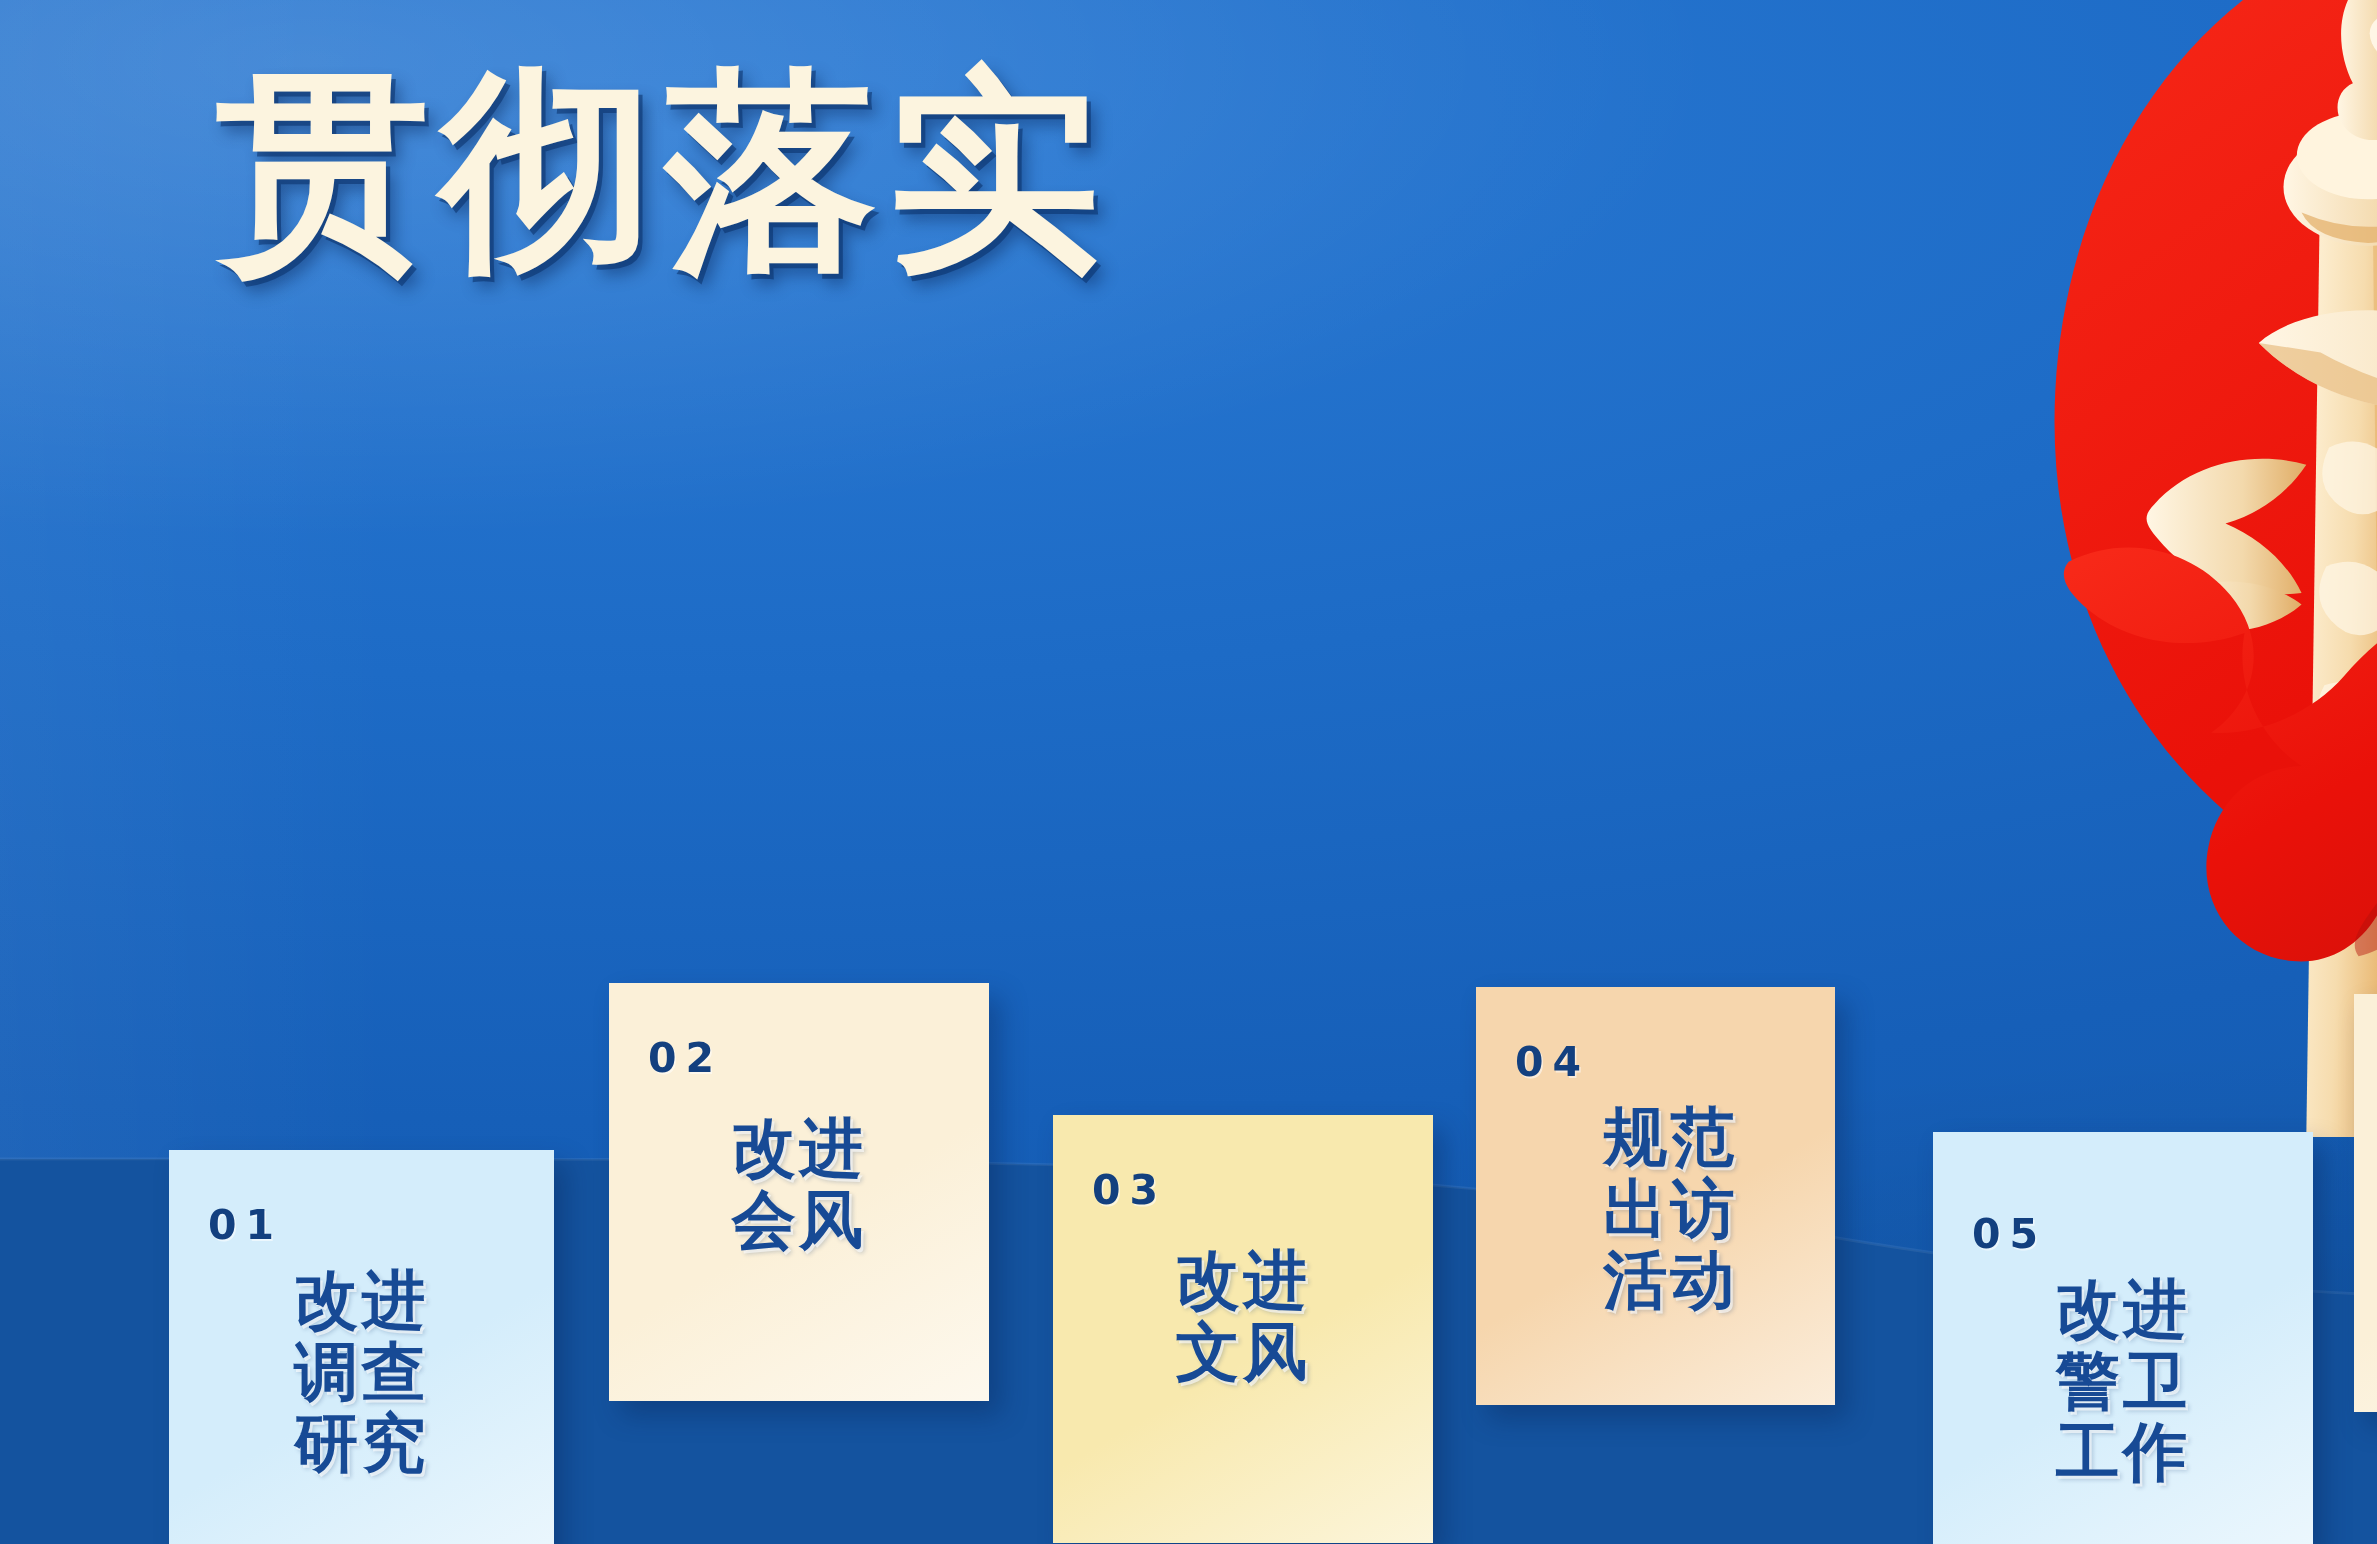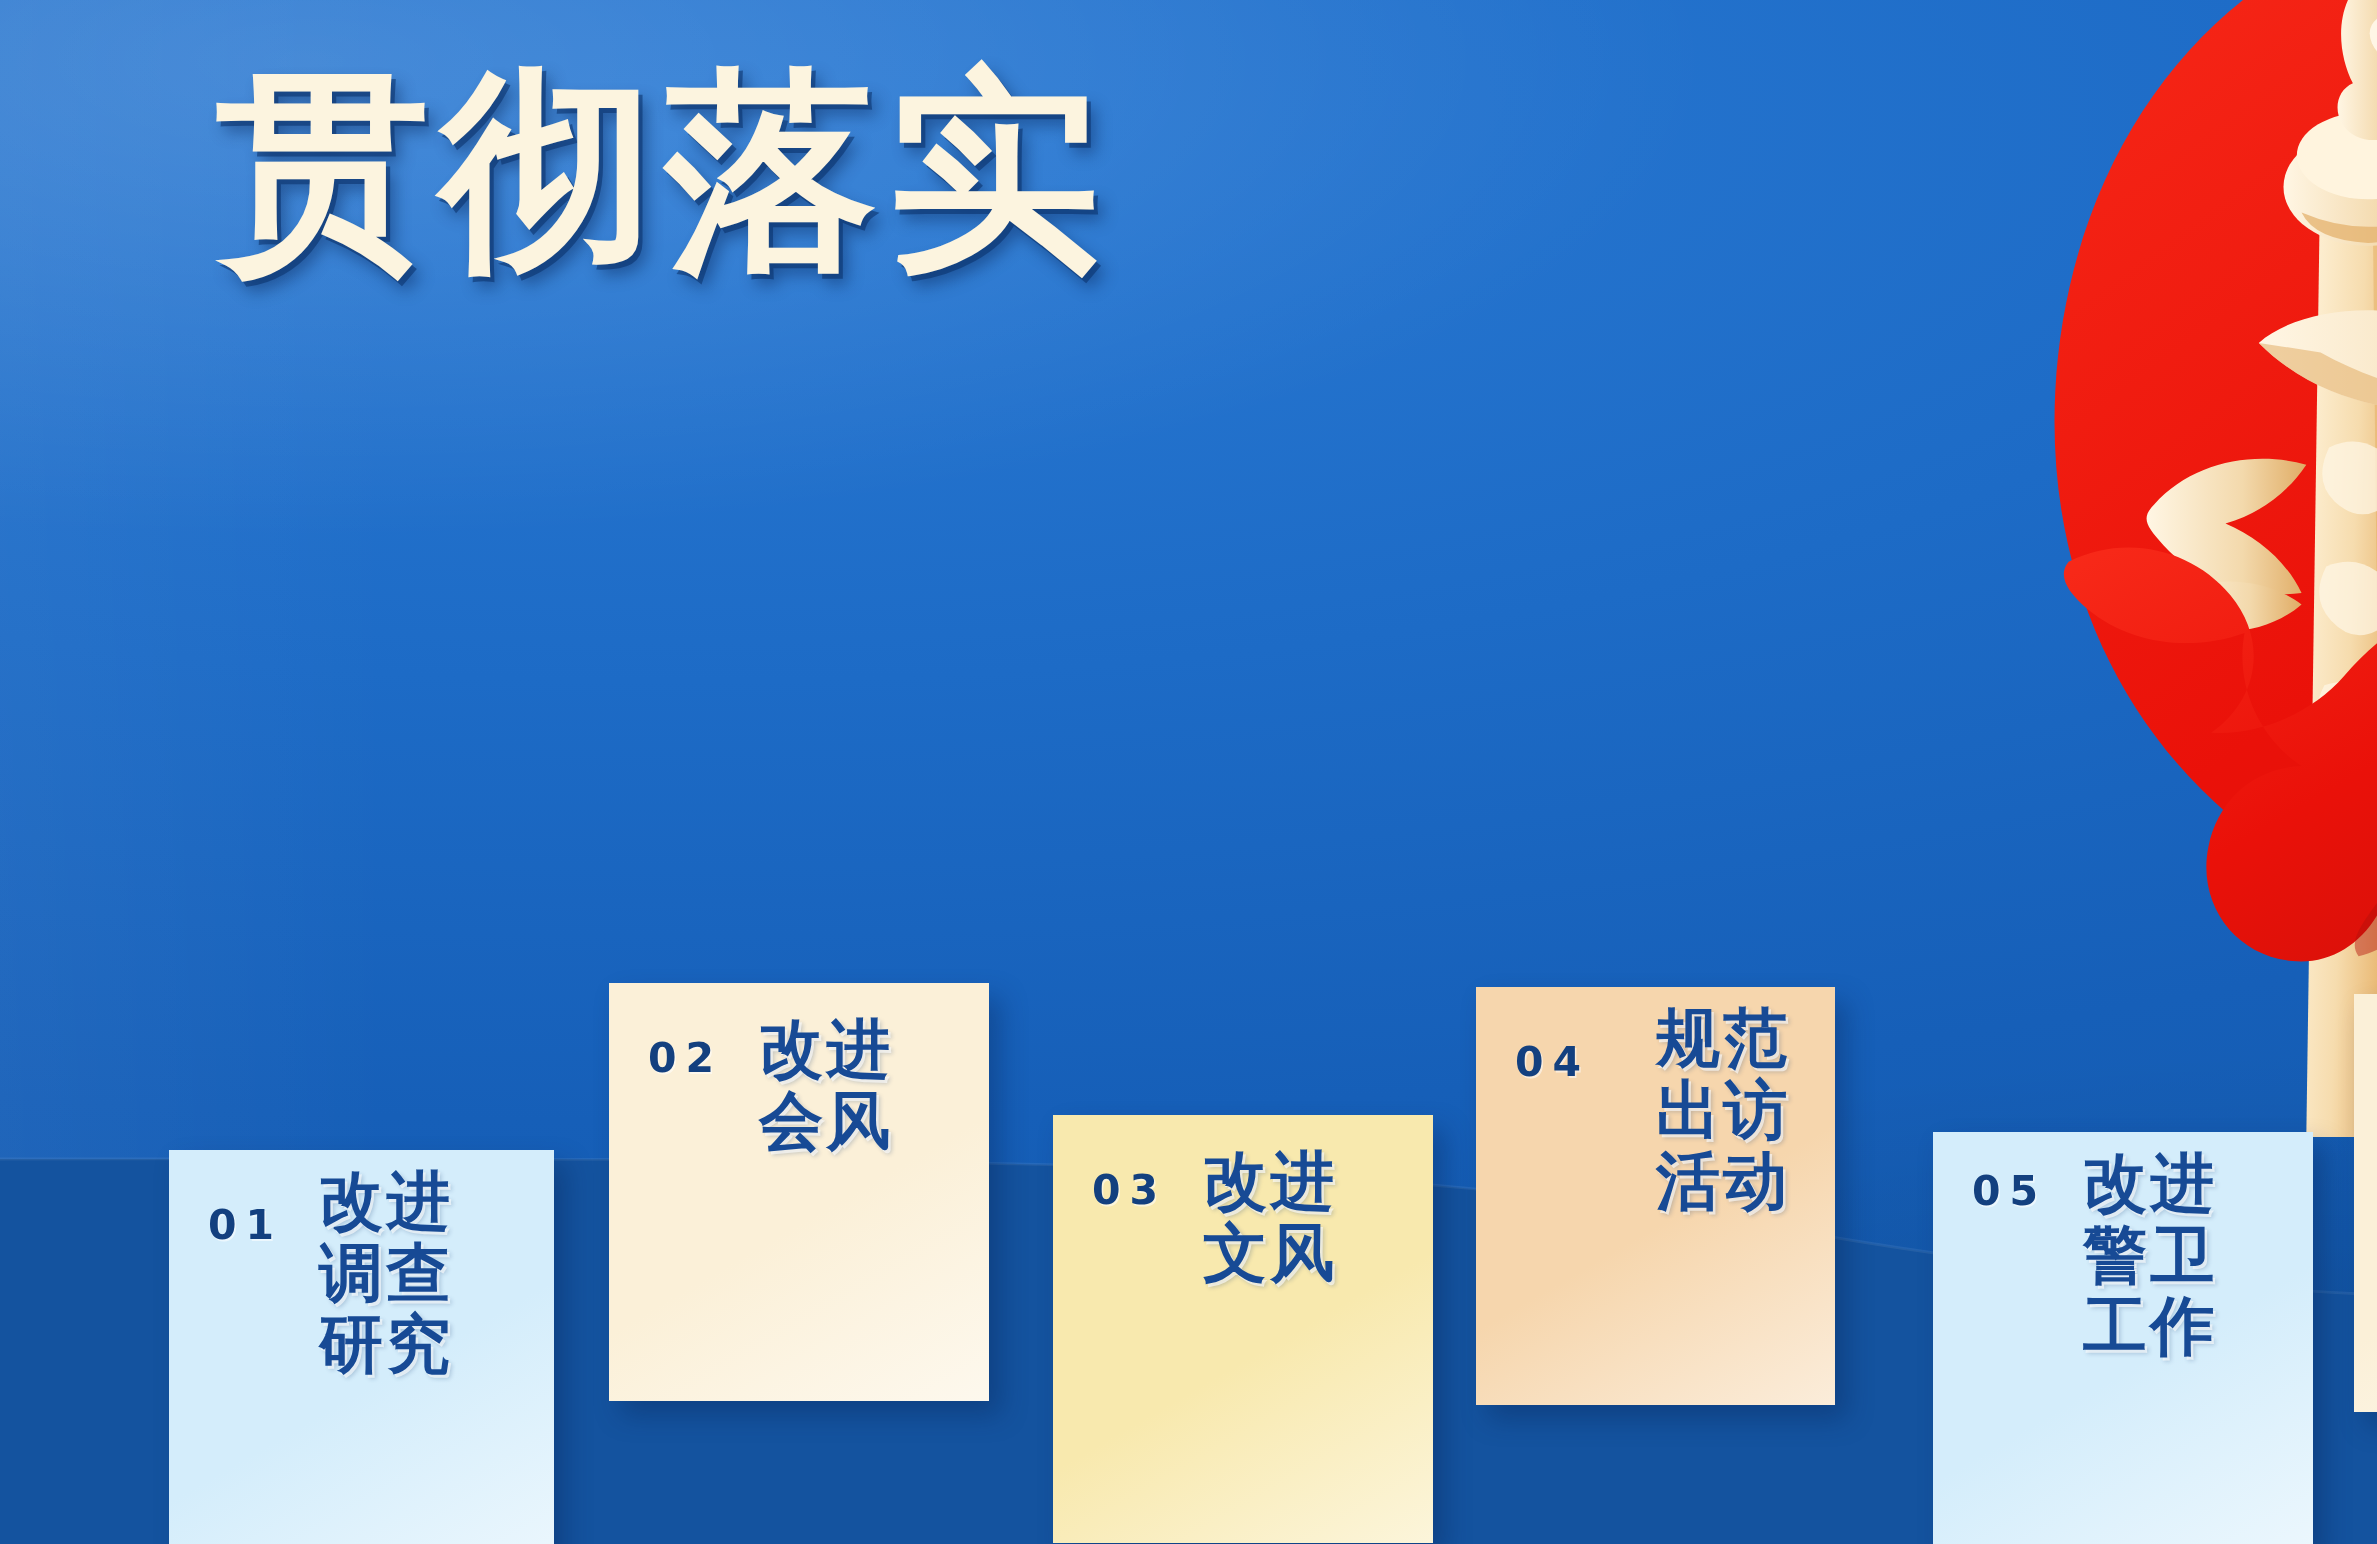--- a/index.html
+++ b/index.html
@@ -55,23 +55,22 @@
     text-shadow:
       4.3px 5.2px 0 rgba(9,48,104,.55),
       8.6px 10.5px 16px rgba(6,36,86,.45);
   }
   .t1{font-size:214px;}
   .t2{font-size:167px;margin-top:27.6px;margin-left:10.5px;}
 
   
   .card{
     position:absolute;
-    display:flex;flex-direction:row;
+    display:flex;flex-direction:column;
     box-shadow:12.4px 14.3px 25px rgba(6,33,78,.34);
-    gap:36px;
   }
   .card-num{
     font-size:41px;font-weight:700;color:#13407F;
     letter-spacing:.22em;
     text-shadow:1.4px 1.9px 0 rgba(255,255,255,.55);
   }
   .card-text{
     display:flex;flex-direction:column;align-items:center;
     font-size:64px;font-weight:700;color:#174A95;
     line-height:1.12;letter-spacing:.05em;
@@ -267,21 +266,21 @@
       </div>
       <div class="card" style="left: 1476px; top: 987px; width: 359px; height: 418px; background: linear-gradient(150deg, rgb(246, 214, 173) 0%, rgb(246, 214, 173) 55%, rgba(255, 255, 255, 0.55) 100%), rgb(246, 214, 173); background-blend-mode: normal;">
         <div class="card-num" style="margin: 51px 0px 0px 39px;">04</div>
         <div class="card-text" style="margin-top: 16px; padding-left: 30px;">
           <span>规范</span>
           <span>出访</span>
           <span>活动</span>
         </div>
       </div>
       <div class="card" style="left: 1933px; top: 1132px; width: 380px; height: 418px; background: linear-gradient(150deg, rgb(212, 237, 251) 0%, rgb(212, 237, 251) 55%, rgba(255, 255, 255, 0.55) 100%), rgb(212, 237, 251); background-blend-mode: normal;">
-        <div class="card-num" style="margin: 35px 0px 0px 39px;">05</div>
+        <div class="card-num" style="margin: 78px 0px 0px 39px;">05</div>
         <div class="card-text" style="margin-top: 16px;">
           <span>改进</span>
           <span>警卫</span>
           <span>工作</span>
         </div>
       </div>
       <div class="card" style="left: 2354px; top: 994px; width: 380px; height: 418px; background: linear-gradient(150deg, rgb(251, 240, 216) 0%, rgb(251, 240, 216) 55%, rgba(255, 255, 255, 0.55) 100%), rgb(251, 240, 216); background-blend-mode: normal;">
         <div class="card-text" style="margin-top: 16px;"></div>
       </div>
     </div>

